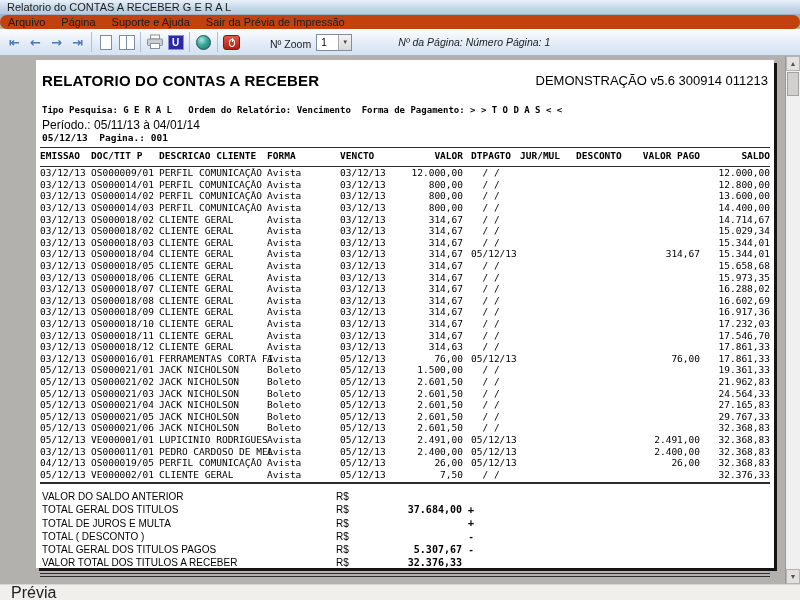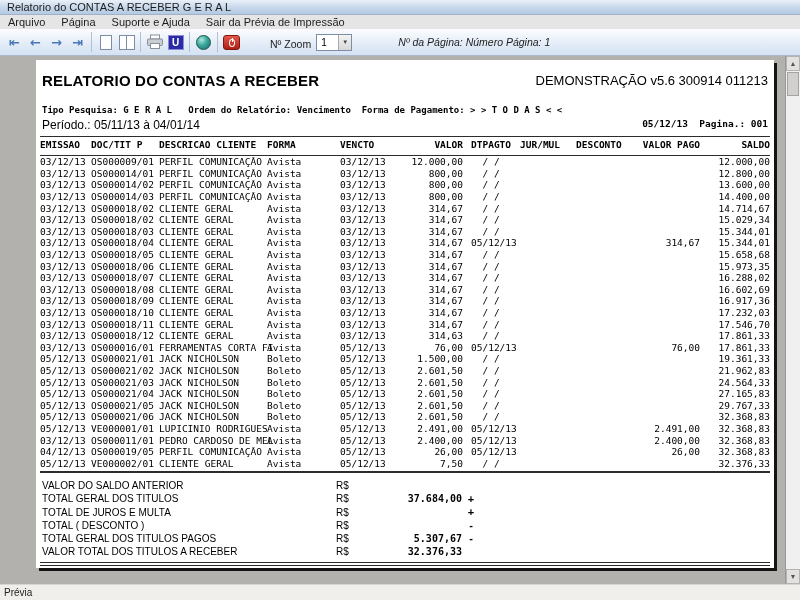--- a/index.html
+++ b/index.html
@@ -2,21 +2,21 @@
 <html><head>
 <meta charset="utf-8">
 <style>
   * { box-sizing: border-box; margin: 0; padding: 0; }
   html,body { width:800px; height:600px; overflow:hidden; }
   body { font-family:"Liberation Sans",sans-serif; background:#b3b1ae; position:relative; }
 
   
   .titlebar { height:15px; background:linear-gradient(180deg,#e9f1fa 0%,#c6d7ea 55%,#b4c9e2 100%);
     border-bottom:1px solid #9fb2c9; font-size:11px; line-height:14px; color:#1d1d1d; padding-left:7px; }
-  .menubar { height:14px; background:#e5e5e5; display:flex; align-items:center; font-size:11px; color:#1d1d1d; }
+  .menubar { height:14px; background:#c2410c; display:flex; align-items:center; font-size:11px; color:#1d1d1d;border-radius:7px; }
   .menu-item { padding:0 8px; line-height:14px; cursor:default; }
   .toolbar { height:27px; background:linear-gradient(180deg,#fcfdfe,#e2ebf7 60%,#d4e2f2);
     border-bottom:1px solid #a9b7c9; display:flex; align-items:center; padding-left:4px; }
   .tbtn { width:21px; height:22px; display:flex; align-items:center; justify-content:center; cursor:default; }
   .nav-glyph { font-family:"DejaVu Sans",sans-serif; font-size:13px; font-weight:bold; color:#4a79b8; line-height:1; }
   .tsep { width:1px; height:20px; background:#b2c0d2; margin:0 3px; }
   .icon-page { width:12px; height:15px; background:#fff; border:1px solid #7d8da5; }
   .icon-pages { position:relative; width:16px; height:15px; }
   .icon-pages i { position:absolute; width:9px; height:15px; background:#fff; border:1px solid #7d8da5; }
   .icon-pages i:first-child { left:0; } .icon-pages i:last-child { left:7px; }
@@ -39,21 +39,21 @@
   
   .content { position:absolute; top:56px; left:0; right:0; height:528px; background:#b3b1ae; }
   .page { position:absolute; left:36px; top:4px; width:738px; height:508px; background:#fff;
     box-shadow:3px 3px 0 0 #141414; padding:0 4px; color:#000; }
 
   .rpt-head { padding-top:12px; }
   .title-row { display:flex; justify-content:space-between; align-items:center; padding:0 2px; }
   .rpt-title { font-size:15px; font-weight:bold; letter-spacing:.2px; }
   .rpt-demo { font-size:13px; }
   .rpt-filters { font-family:"DejaVu Sans Mono",monospace; font-size:9px; font-weight:bold; white-space:pre; margin:16px 0 0 2px; }
-  .period-row { display:flex; justify-content:space-between; margin-top:3px; padding:0 2px; }
+  .period-row { display:flex; justify-content:space-between; margin-top:3px; padding:0 2px;flex-direction:column; }
   .rpt-period { font-size:12px; }
   .rpt-datepage { font-family:"DejaVu Sans Mono",monospace; font-size:9.5px; font-weight:bold; white-space:pre; }
   .rule { border-top:1px solid #2c2c2c; margin-top:4px; }
   .rule2 { border-top:2px solid #2c2c2c; margin-top:2px; }
   .ruledbl { height:4px; border-top:1px solid #2c2c2c; border-bottom:1px solid #2c2c2c; margin-top:4px; }
 
   .grid { display:grid; grid-template-columns:51px 68px 108px 73px 50px 73px 57px 56px 57px 67px 1fr; }
   .thead { font-family:"DejaVu Sans Mono",monospace; font-size:9.5px; font-weight:bold; height:14px; align-items:center; }
   .trow  { font-family:"DejaVu Sans Mono",monospace; font-size:9.5px; height:11.6px; align-items:center; }
   .grid span { white-space:pre; }
@@ -69,21 +69,21 @@
 
   
   .vscroll { position:absolute; right:0; top:0; width:15px; height:528px; background:#f0f0f0; border-left:1px solid #9a9895; }
   .sbtn { height:15px; background:#e3e1df; border:1px solid #b5b3b0; font-size:7px; color:#555;
     display:flex; align-items:center; justify-content:center; }
   .sthumb { height:24px; margin:1px; background:#d2d0ce; border:1px solid #a5a3a0; }
   .sbtn.down { position:absolute; bottom:0; left:0; right:0; }
 
   
   .statusbar { position:absolute; left:0; right:0; bottom:0; height:16px; background:#f1efec;
-    border-top:1px solid #d8d6d2; font-size:10px; color:#222; line-height:15px; padding-left:4px; }
+    border-top:1px solid #d8d6d2; font-size:16px; color:#222; line-height:15px; padding-left:11px; }
 </style>
 </head>
 <body>
 
 <div class="titlebar">
   <span>Relatorio do CONTAS A RECEBER G E R A L</span>
 </div>
 
 <div class="menubar">
     <span class="menu-item">Arquivo</span>

